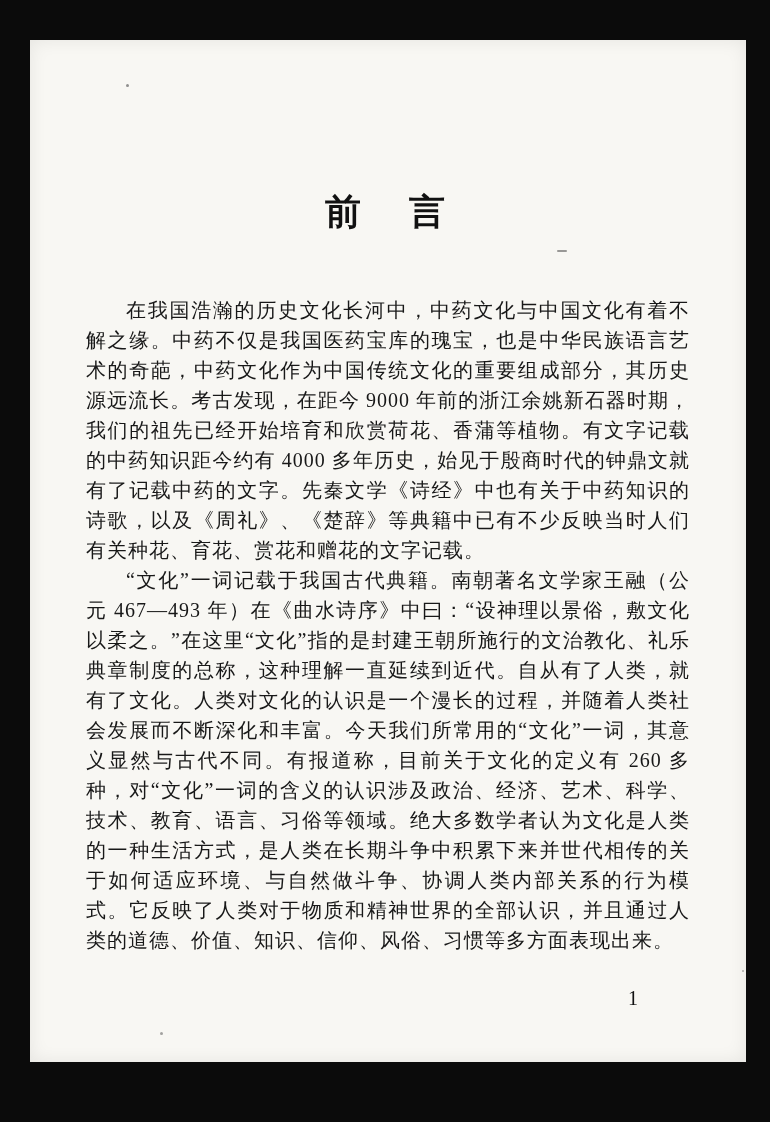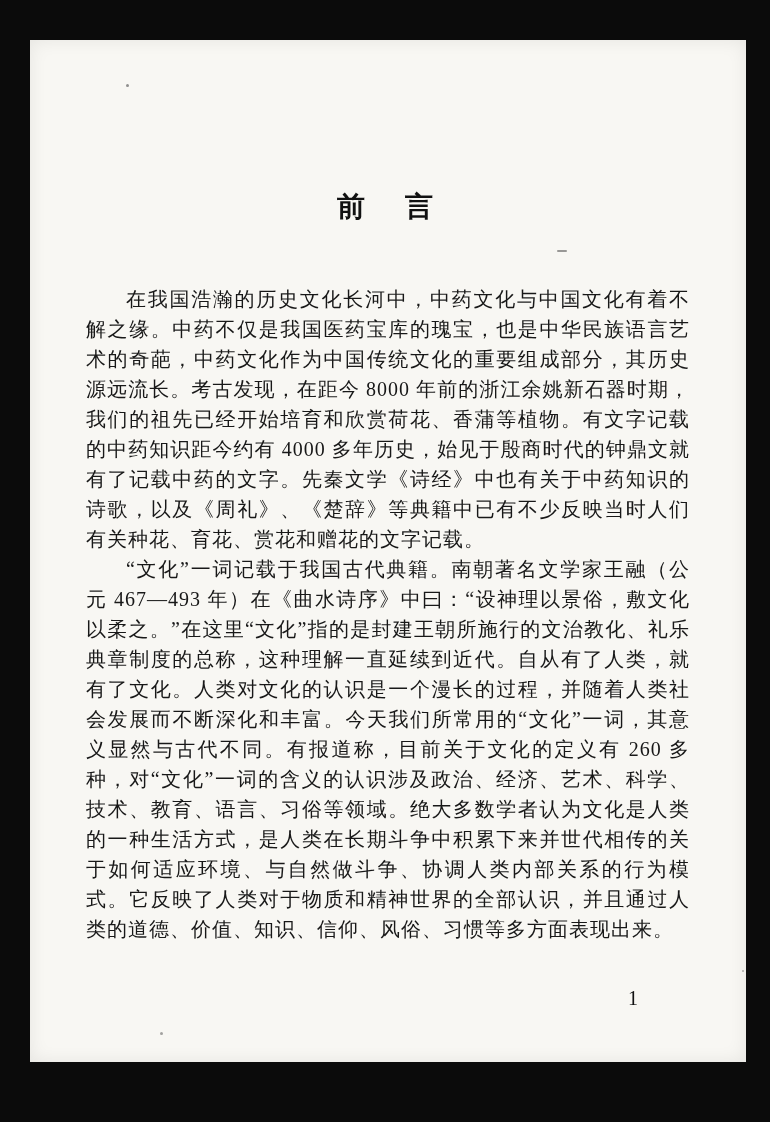--- a/index.html
+++ b/index.html
@@ -22,21 +22,21 @@
     height: 1022px;
     background: #f8f7f3;
     box-shadow: inset 0 0 18px rgba(0,0,0,0.08);
     box-sizing: border-box;
     padding: 0 56px;
   }
   .page-title {
     margin: 0;
     padding-top: 148px;
     text-align: center;
-    font-size: 28px;
+    font-size: 36px;
     font-weight: bold;
     color: #111;
     letter-spacing: 6px;
     font-family: Liberation Serif, serif;
   }
   .body-text {
     margin-top: 58px;
     color: #181818;
     font-size: 20px;
     line-height: 30px;
@@ -64,21 +64,21 @@
   .speck-2 { left: 527px; top: 210px; width: 10px; height: 2px; opacity: .5; border-radius: 1px; }
   .speck-3 { left: 130px; top: 992px; width: 3px; height: 3px; opacity: .45; }
   .speck-4 { left: 712px; top: 930px; width: 2px; height: 2px; opacity: .4; }
 </style>
 </head>
 <body>
 
 <div class="scan-page">
   <h1 class="page-title">前　言</h1>
   <div class="body-text">
-    <p>在我国浩瀚的历史文化长河中，中药文化与中国文化有着不解之缘。中药不仅是我国医药宝库的瑰宝，也是中华民族语言艺术的奇葩，中药文化作为中国传统文化的重要组成部分，其历史源远流长。考古发现，在距今 8000 年前的浙江余姚新石器时期，我们的祖先已经开始培育和欣赏荷花、香蒲等植物。有文字记载的中药知识距今约有 4000 多年历史，始见于殷商时代的钟鼎文就有了记载中药的文字。先秦文学《诗经》中也有关于中药知识的诗歌，以及《周礼》、《楚辞》等典籍中已有不少反映当时人们有关种花、育花、赏花和赠花的文字记载。</p>
+    <p>在我国浩瀚的历史文化长河中，中药文化与中国文化有着不解之缘。中药不仅是我国医药宝库的瑰宝，也是中华民族语言艺术的奇葩，中药文化作为中国传统文化的重要组成部分，其历史源远流长。考古发现，在距今 9000 年前的浙江余姚新石器时期，我们的祖先已经开始培育和欣赏荷花、香蒲等植物。有文字记载的中药知识距今约有 4000 多年历史，始见于殷商时代的钟鼎文就有了记载中药的文字。先秦文学《诗经》中也有关于中药知识的诗歌，以及《周礼》、《楚辞》等典籍中已有不少反映当时人们有关种花、育花、赏花和赠花的文字记载。</p>
     <p>“文化”一词记载于我国古代典籍。南朝著名文学家王融（公元 467—493 年）在《曲水诗序》中曰：“设神理以景俗，敷文化以柔之。”在这里“文化”指的是封建王朝所施行的文治教化、礼乐典章制度的总称，这种理解一直延续到近代。自从有了人类，就有了文化。人类对文化的认识是一个漫长的过程，并随着人类社会发展而不断深化和丰富。今天我们所常用的“文化”一词，其意义显然与古代不同。有报道称，目前关于文化的定义有 260 多种，对“文化”一词的含义的认识涉及政治、经济、艺术、科学、技术、教育、语言、习俗等领域。绝大多数学者认为文化是人类的一种生活方式，是人类在长期斗争中积累下来并世代相传的关于如何适应环境、与自然做斗争、协调人类内部关系的行为模式。它反映了人类对于物质和精神世界的全部认识，并且通过人类的道德、价值、知识、信仰、风俗、习惯等多方面表现出来。</p>
   </div>
   <div class="page-number">1</div>
   <span class="speck speck-1"></span>
   <span class="speck speck-2"></span>
   <span class="speck speck-3"></span>
   <span class="speck speck-4"></span>
 </div>
 
 </body></html>

